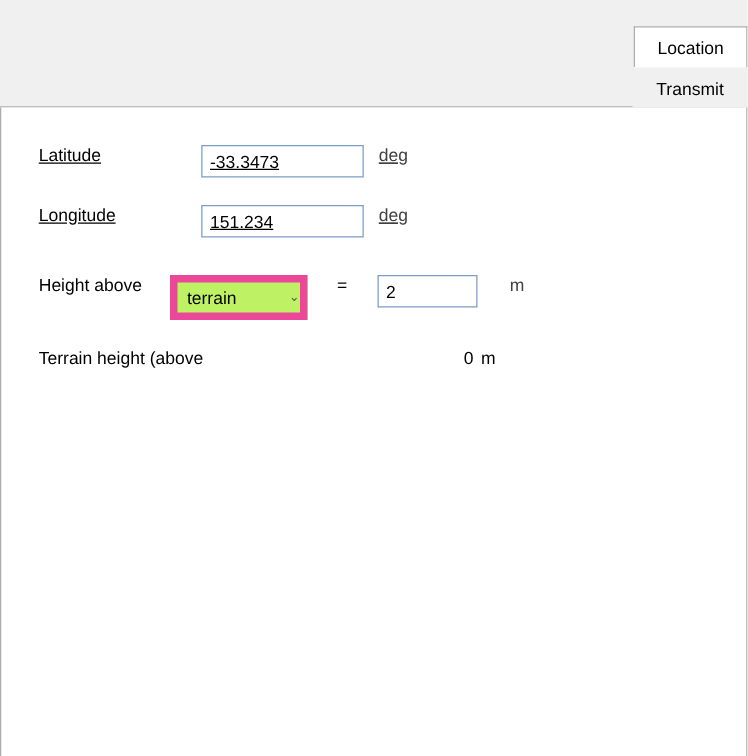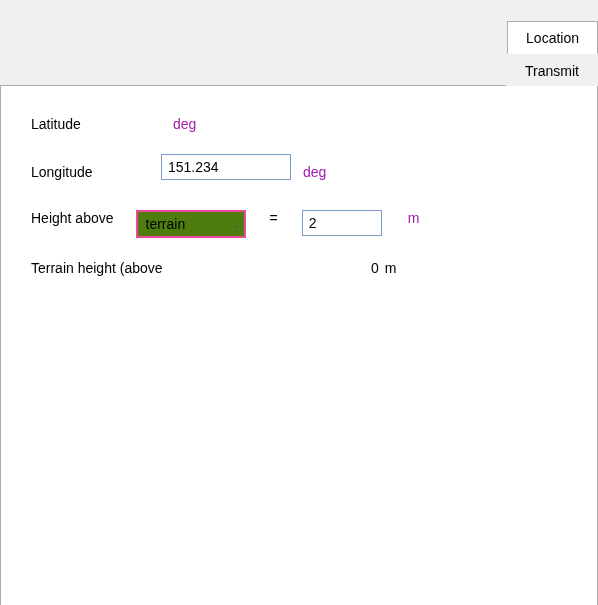--- a/index.html
+++ b/index.html
@@ -49,22 +49,23 @@
       background: #ffffff;
       border: 1px solid #adadad;
       border-top: none;
       width: 100%;
       height: calc(605px - 37px);
       padding: 30px 30px 20px 30px;
     }
 
     .field-row {
       display: flex;
-      align-items: flex-end;
+      align-items: flex-start;
       margin-bottom: 22px;
+      text-decoration: underline;
     }
 
     .field-label {
       width: 130px;
       font-size: 14px;
       color: #000;
     }
 
     .field-input {
       border: 1px solid #7a9cc7;
@@ -72,42 +73,42 @@
       padding: 4px 6px;
       width: 130px;
       font-size: 14px;
       color: #000;
       outline: none;
     }
 
     .field-unit {
       margin-left: 12px;
       font-size: 14px;
-      color: #a21caf;
+      color: #404040;
     }
 
     .height-row {
       display: flex;
       align-items: flex-start;
       margin-bottom: 22px;
       margin-top: 30px;
       gap: 14px;
     }
 
     .height-label {
       font-size: 14px;
       color: #000;
       margin-right: 8px;
     }
 
     .dropdown-select {
       appearance: none;
       -webkit-appearance: none;
-      background: #4d7c0f;
-      border: 2px solid #ec4899;
+      background: #bef264;
+      border: 6px solid #ec4899;
       padding: 4px 28px 4px 8px;
       font-size: 14px;
       color: #000;
       cursor: pointer;
       position: relative;
       min-width: 110px;
       outline: none;
     }
 
     .dropdown-wrapper {
@@ -158,20 +159,21 @@
 
 <div class="tab-bar">
   <div class="tab active">Location</div>
   <div class="tab">Transmit</div>
 </div>
 
 <div class="content-panel">
 
   <div class="field-row">
     <label class="field-label">Latitude</label>
+    <input class="field-input" type="text" value="-33.3473" style="">
     <span class="field-unit">deg</span>
   </div>
 
   <div class="field-row">
     <label class="field-label">Longitude</label>
     <input class="field-input" type="text" value="151.234" style="">
     <span class="field-unit">deg</span>
   </div>
 
   <div class="height-row">

